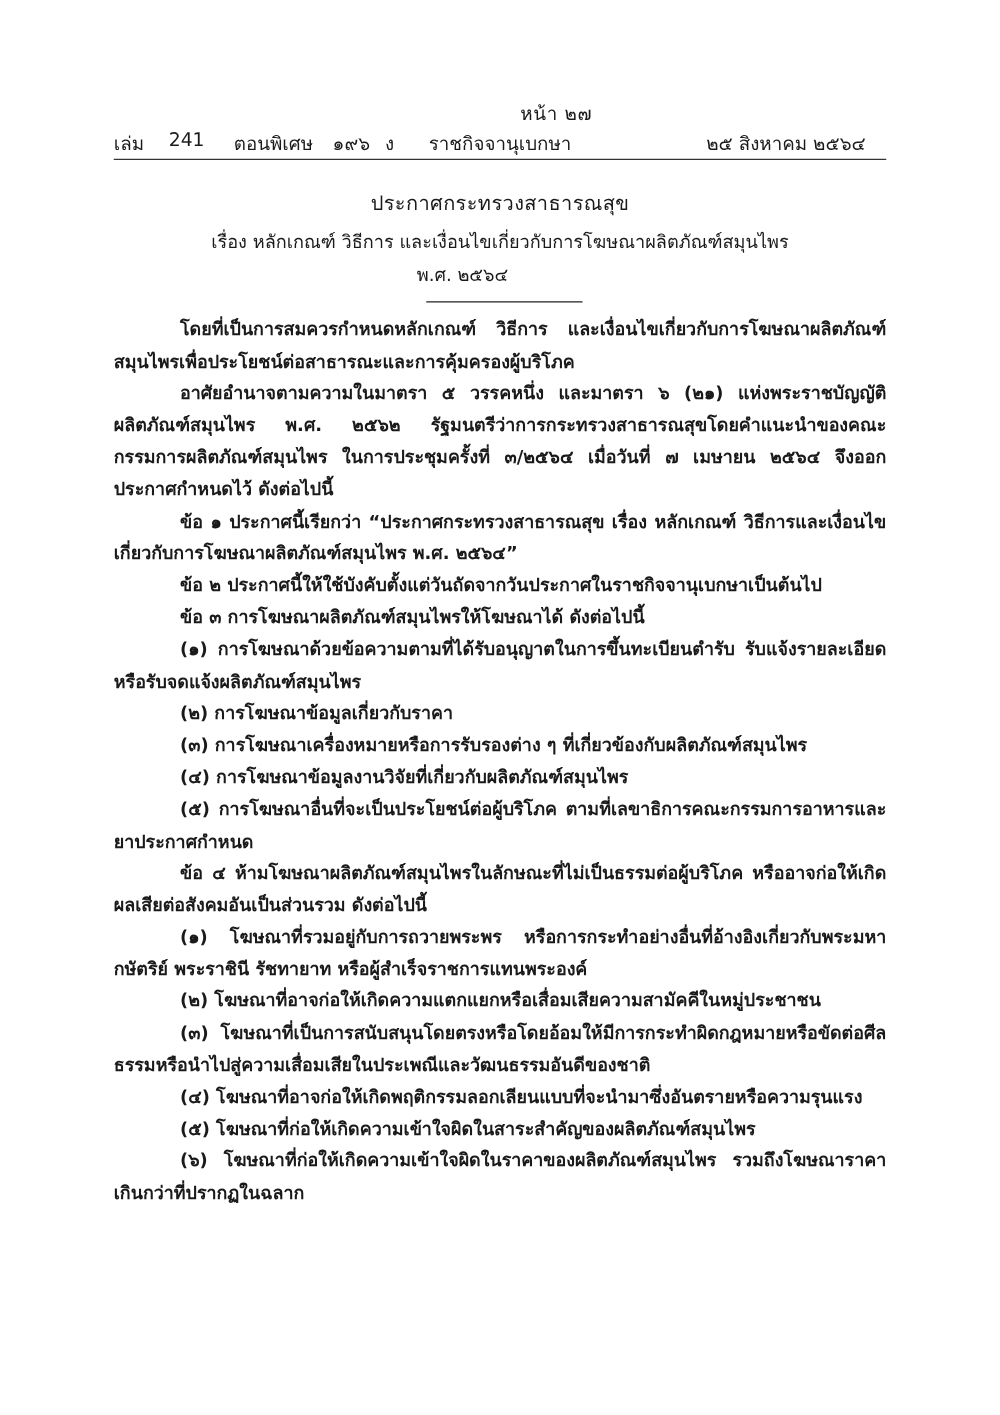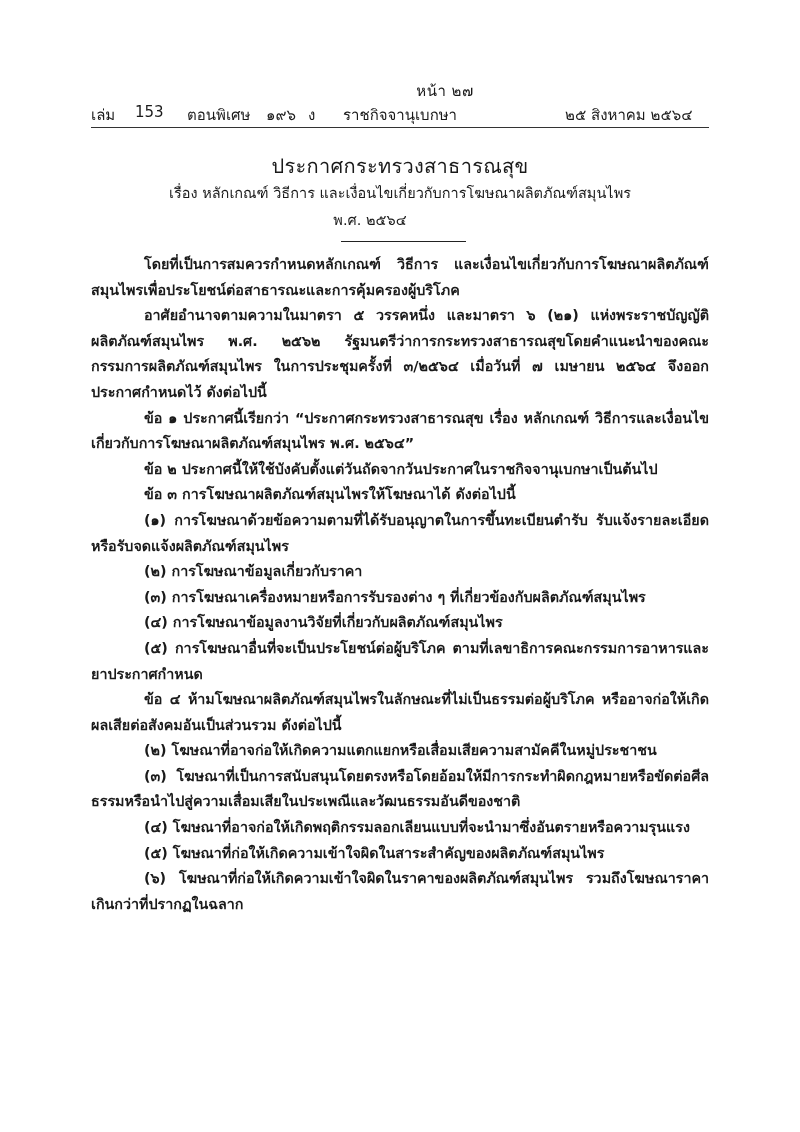--- a/index.html
+++ b/index.html
@@ -18,21 +18,21 @@
     font-size: 15px;
     text-align: right;
   }
   .header-row span { position: absolute; top: 0; white-space: nowrap; }
   .header-rule {
     position: absolute; top: 127px; left: 91px; width: 618px; height: 0;
     border-top: 1.5px solid #333;
   }
   .title {
     position: absolute; top: 150px; left: 0; width: 800px; text-align: center;
-    font-size: 20px; letter-spacing: 0.3px;
+    font-size: 16px; letter-spacing: 0.3px;
   }
   .subject {
     position: absolute; top: 181px; left: 0; width: 800px; text-align: center;
     font-size: 14.5px;
   }
   .year {
     position: absolute; top: 208px; left: 0; width: 740px; text-align: center;
     font-size: 14.5px;
   }
   .divider {
@@ -47,21 +47,21 @@
   .para.sub { text-indent: 53px; }
 </style>
 </head>
 <body>
 
 <div class="page">
   <div class="header-page-no">หน้า ๒๗</div>
 
   <div class="header-row">
     <span style="left:0">เล่ม</span>
-    <span style="left:44px">153</span>
+    <span style="left:44px">241</span>
     <span style="left:96px">ตอนพิเศษ</span>
     <span style="left:175px">๑๙๖</span>
     <span style="left:217px">ง</span>
     <span style="left:252px">ราชกิจจานุเบกษา</span>
     <span style="left:474px">๒๕ สิงหาคม ๒๕๖๔</span>
   </div>
   <div class="header-rule"></div>
 
   <div class="title">ประกาศกระทรวงสาธารณสุข</div>
   <div class="subject">เรื่อง หลักเกณฑ์ วิธีการ และเงื่อนไขเกี่ยวกับการโฆษณาผลิตภัณฑ์สมุนไพร</div>
@@ -73,19 +73,20 @@
     <p class="para">อาศัยอำนาจตามความในมาตรา ๕ วรรคหนึ่ง และมาตรา ๖ (๒๑) แห่งพระราชบัญญัติผลิตภัณฑ์สมุนไพร พ.ศ. ๒๕๖๒ รัฐมนตรีว่าการกระทรวงสาธารณสุขโดยคำแนะนำของคณะกรรมการผลิตภัณฑ์สมุนไพร ในการประชุมครั้งที่ ๓/๒๕๖๔ เมื่อวันที่ ๗ เมษายน ๒๕๖๔ จึงออกประกาศกำหนดไว้ ดังต่อไปนี้</p>
     <p class="para">ข้อ ๑ ประกาศนี้เรียกว่า “ประกาศกระทรวงสาธารณสุข เรื่อง หลักเกณฑ์ วิธีการและเงื่อนไขเกี่ยวกับการโฆษณาผลิตภัณฑ์สมุนไพร พ.ศ. ๒๕๖๔”</p>
     <p class="para">ข้อ ๒ ประกาศนี้ให้ใช้บังคับตั้งแต่วันถัดจากวันประกาศในราชกิจจานุเบกษาเป็นต้นไป</p>
     <p class="para">ข้อ ๓ การโฆษณาผลิตภัณฑ์สมุนไพรให้โฆษณาได้ ดังต่อไปนี้</p>
     <p class="para sub">(๑) การโฆษณาด้วยข้อความตามที่ได้รับอนุญาตในการขึ้นทะเบียนตำรับ รับแจ้งรายละเอียดหรือรับจดแจ้งผลิตภัณฑ์สมุนไพร</p>
     <p class="para sub">(๒) การโฆษณาข้อมูลเกี่ยวกับราคา</p>
     <p class="para sub">(๓) การโฆษณาเครื่องหมายหรือการรับรองต่าง ๆ ที่เกี่ยวข้องกับผลิตภัณฑ์สมุนไพร</p>
     <p class="para sub">(๔) การโฆษณาข้อมูลงานวิจัยที่เกี่ยวกับผลิตภัณฑ์สมุนไพร</p>
     <p class="para sub">(๕) การโฆษณาอื่นที่จะเป็นประโยชน์ต่อผู้บริโภค ตามที่เลขาธิการคณะกรรมการอาหารและยาประกาศกำหนด</p>
     <p class="para">ข้อ ๔ ห้ามโฆษณาผลิตภัณฑ์สมุนไพรในลักษณะที่ไม่เป็นธรรมต่อผู้บริโภค หรืออาจก่อให้เกิดผลเสียต่อสังคมอันเป็นส่วนรวม ดังต่อไปนี้</p>
+    <p class="para sub">(๑) โฆษณาที่รวมอยู่กับการถวายพระพร หรือการกระทำอย่างอื่นที่อ้างอิงเกี่ยวกับพระมหากษัตริย์ พระราชินี รัชทายาท หรือผู้สำเร็จราชการแทนพระองค์</p>
     <p class="para sub">(๒) โฆษณาที่อาจก่อให้เกิดความแตกแยกหรือเสื่อมเสียความสามัคคีในหมู่ประชาชน</p>
     <p class="para sub">(๓) โฆษณาที่เป็นการสนับสนุนโดยตรงหรือโดยอ้อมให้มีการกระทำผิดกฎหมายหรือขัดต่อศีลธรรมหรือนำไปสู่ความเสื่อมเสียในประเพณีและวัฒนธรรมอันดีของชาติ</p>
     <p class="para sub">(๔) โฆษณาที่อาจก่อให้เกิดพฤติกรรมลอกเลียนแบบที่จะนำมาซึ่งอันตรายหรือความรุนแรง</p>
     <p class="para sub">(๕) โฆษณาที่ก่อให้เกิดความเข้าใจผิดในสาระสำคัญของผลิตภัณฑ์สมุนไพร</p>
     <p class="para sub">(๖) โฆษณาที่ก่อให้เกิดความเข้าใจผิดในราคาของผลิตภัณฑ์สมุนไพร รวมถึงโฆษณาราคาเกินกว่าที่ปรากฏในฉลาก</p>
   </div>
 </div>
 
 </body></html>

